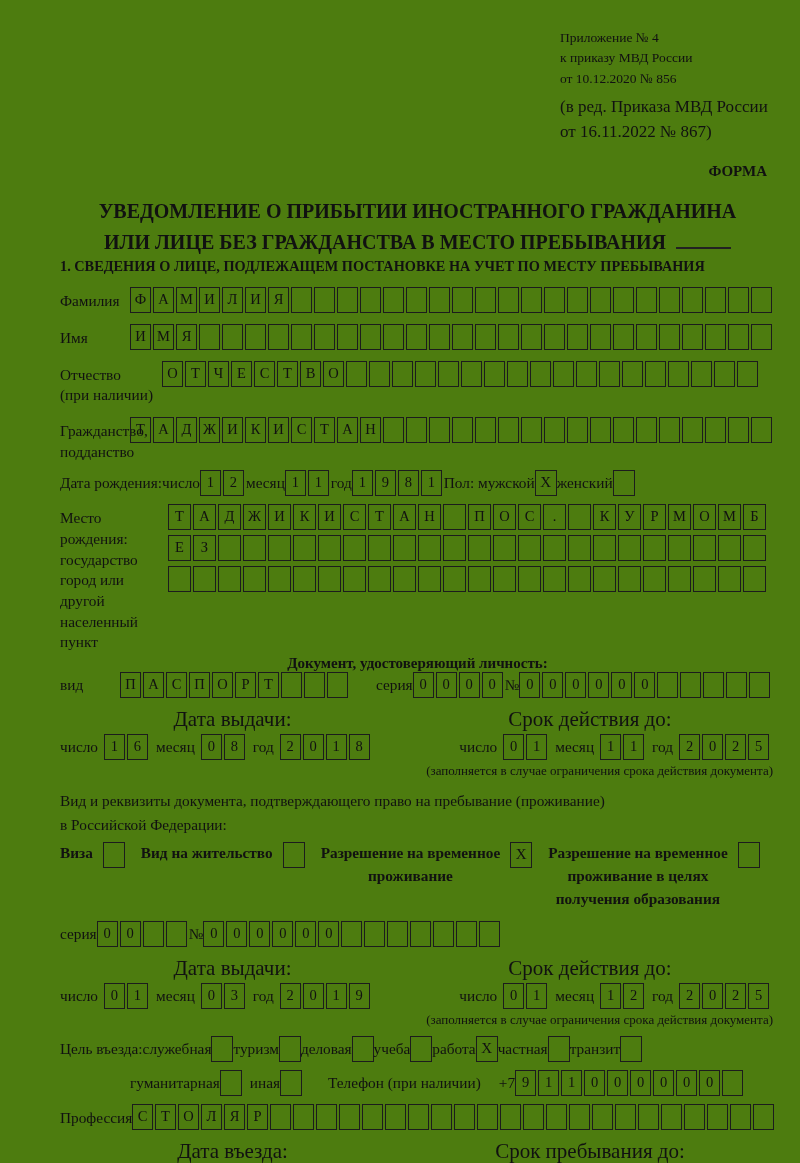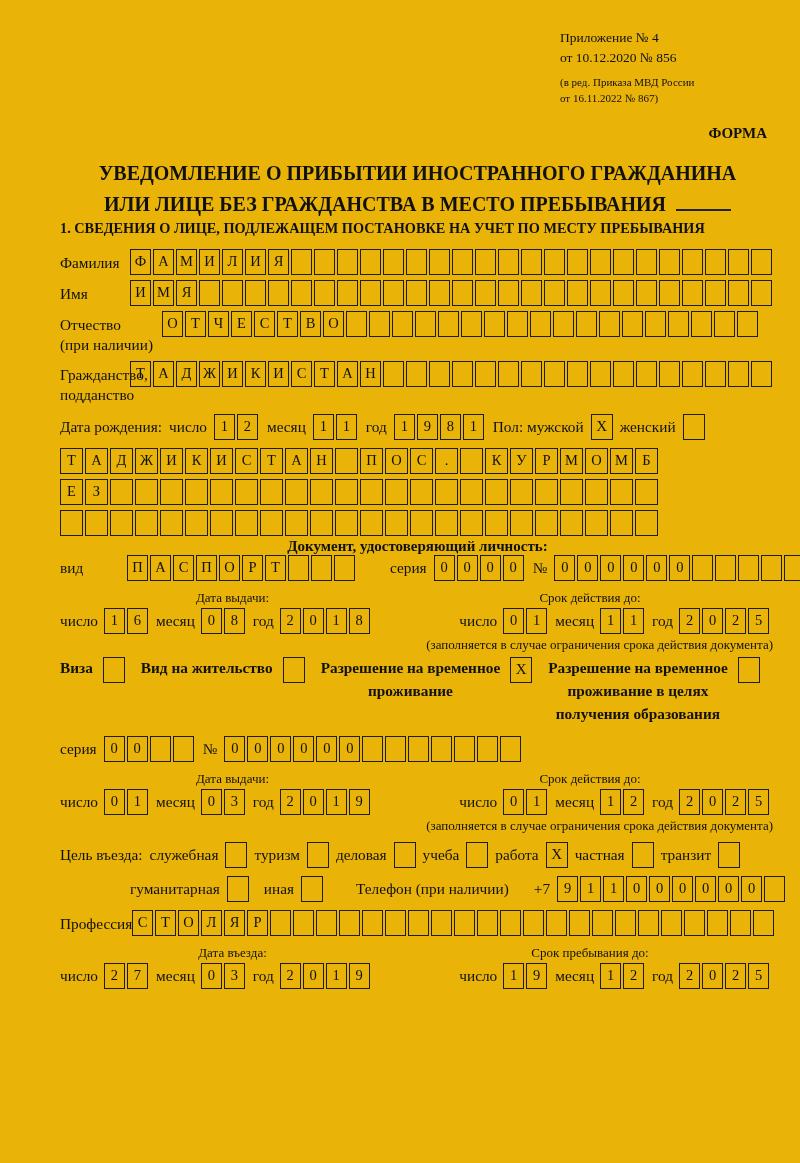--- a/index.html
+++ b/index.html
@@ -1,55 +1,56 @@
 <!DOCTYPE html>
 <html><head>
 <meta charset="utf-8">
 <style>
   html,body{margin:0;padding:0;background:#fff;}
   .page{width:800px;height:1163px;box-sizing:border-box;padding:28px 25px 8px 60px;
-        font-family:"Liberation Serif",serif;color:#111;background:#eab308;overflow:hidden;}
+        font-family:"Liberation Serif",serif;color:#111;background:#4d7c0f;overflow:hidden;}
   .annex{margin-left:500px;font-size:13.5px;line-height:1.5;}
-  .annex-small{font-size:11px;margin-top:5px;line-height:1.5;}
+  .annex-small{font-size:17px;margin-top:5px;line-height:1.5;}
   .forma{text-align:right;font-weight:bold;font-size:15px;margin-top:18px;padding-right:8px;}
   .title{text-align:center;font-weight:bold;font-size:20px;margin-top:16px;line-height:1.55;}
   .blank{display:inline-block;width:55px;border-bottom:2px solid #222;margin-left:10px;height:14px;}
   .section-heading{font-weight:bold;font-size:14.3px;margin-bottom:12px;}
-  .row{display:flex;align-items:flex-start;margin-top:5px;}
+  .row{display:flex;align-items:flex-start;margin-top:11px;}
   .lbl{font-size:15.3px;line-height:1.35;padding-top:4px;white-space:pre-line;flex-shrink:0;}
   .w70{width:70px;} .w102{width:102px;} .w108{width:108px;} .w72{width:72px;}
   .cells{display:flex;flex-wrap:nowrap;}
   .cell{width:21px;height:26px;border:1.7px solid #1c1c1c;margin-right:2px;box-sizing:border-box;
         text-align:center;font-size:14.5px;line-height:23px;flex-shrink:0;}
   .wide .cell{width:23px;}
   .checkbox{display:inline-block;width:22px;height:26px;border:1.7px solid #1c1c1c;box-sizing:border-box;
         text-align:center;font-size:15px;line-height:23px;vertical-align:middle;flex-shrink:0;}
-  .inline-row{display:flex;align-items:center;column-gap:7px;font-size:15.3px;flex-wrap:nowrap;}
+  .inline-row{display:flex;align-items:center;font-size:15.3px;flex-wrap:nowrap;}
   .dlbl{font-size:15.3px;flex-shrink:0;}
-  .dh-row{display:flex;margin-top:9px;font-size:13px;align-items:center;}
+  .dh-row{display:flex;margin-top:9px;font-size:21px;align-items:center;}
   .dh-left{width:345px;text-align:center;}
   .dh-right{flex:1;text-align:center;}
   .date-row{display:flex;justify-content:space-between;margin-top:2px;align-items:center;padding-right:4px;}
   .dgroup{display:flex;align-items:center;column-gap:6px;font-size:15.3px;}
   .note{font-size:13px;text-align:right;margin-top:3px;padding-right:2px;}
   .center-bold{text-align:center;font-weight:bold;font-size:15px;margin-top:2px;}
   .intro{font-size:15.3px;margin-top:10px;line-height:1.6;}
   .permit-options{display:flex;margin-top:4px;column-gap:16px;align-items:flex-start;font-size:15.3px;}
   .popt{display:flex;column-gap:10px;align-items:flex-start;}
   .popt-lbl{white-space:pre-line;text-align:center;line-height:1.5;font-weight:bold;}
   .mt10{margin-top:10px;} .mt8{margin-top:8px;}
   .cellcol{display:flex;flex-direction:column;row-gap:5px;}
 </style>
 </head>
 <body>
 
 <div class="page">
 
   <div class="annex">
     <div>Приложение № 4</div>
+    <div>к приказу МВД России</div>
     <div>от 10.12.2020 № 856</div>
     <div class="annex-small">
       <div>(в ред. Приказа МВД России</div>
       <div>от 16.11.2022 № 867)</div>
     </div>
   </div>
 
   <div class="forma">ФОРМА</div>
 
   <div class="title">
@@ -216,20 +217,24 @@
         <span class="cell">8</span>
         <span class="cell">1</span>
       </span>
     <span class="dlbl">Пол: мужской</span>
     <span class="checkbox">X</span>
     <span class="dlbl">женский</span>
     <span class="checkbox"></span>
   </div>
 
   <div class="row mt8">
+    <div class="lbl w108">Место рождения:
+государство
+город или другой
+населенный пункт</div>
     <div class="cellcol">
       <div class="cells wide">
           <span class="cell">Т</span>
           <span class="cell">А</span>
           <span class="cell">Д</span>
           <span class="cell">Ж</span>
           <span class="cell">И</span>
           <span class="cell">К</span>
           <span class="cell">И</span>
           <span class="cell">С</span>
@@ -382,20 +387,24 @@
       <span class="cells">
           <span class="cell">2</span>
           <span class="cell">0</span>
           <span class="cell">2</span>
           <span class="cell">5</span>
         </span>
     </div>
   </div>
   <div class="note">(заполняется в случае ограничения срока действия документа)</div>
 
+  <div class="intro">
+    <div>Вид и реквизиты документа, подтверждающего право на пребывание (проживание)</div>
+    <div>в Российской Федерации:</div>
+  </div>
   <div class="permit-options">
     <div class="popt">
       <span class="popt-lbl">Виза</span>
       <span class="checkbox"></span>
     </div>
     <div class="popt">
       <span class="popt-lbl">Вид на жительство</span>
       <span class="checkbox"></span>
     </div>
     <div class="popt">

